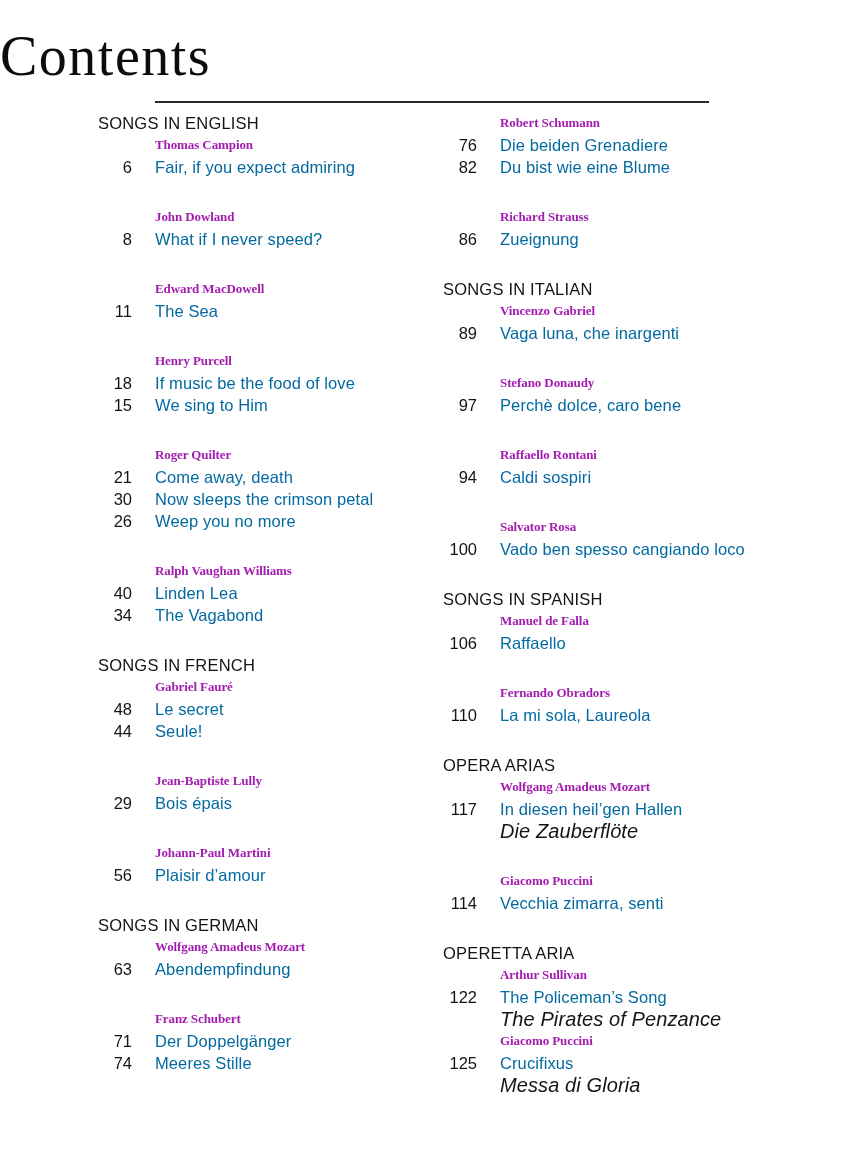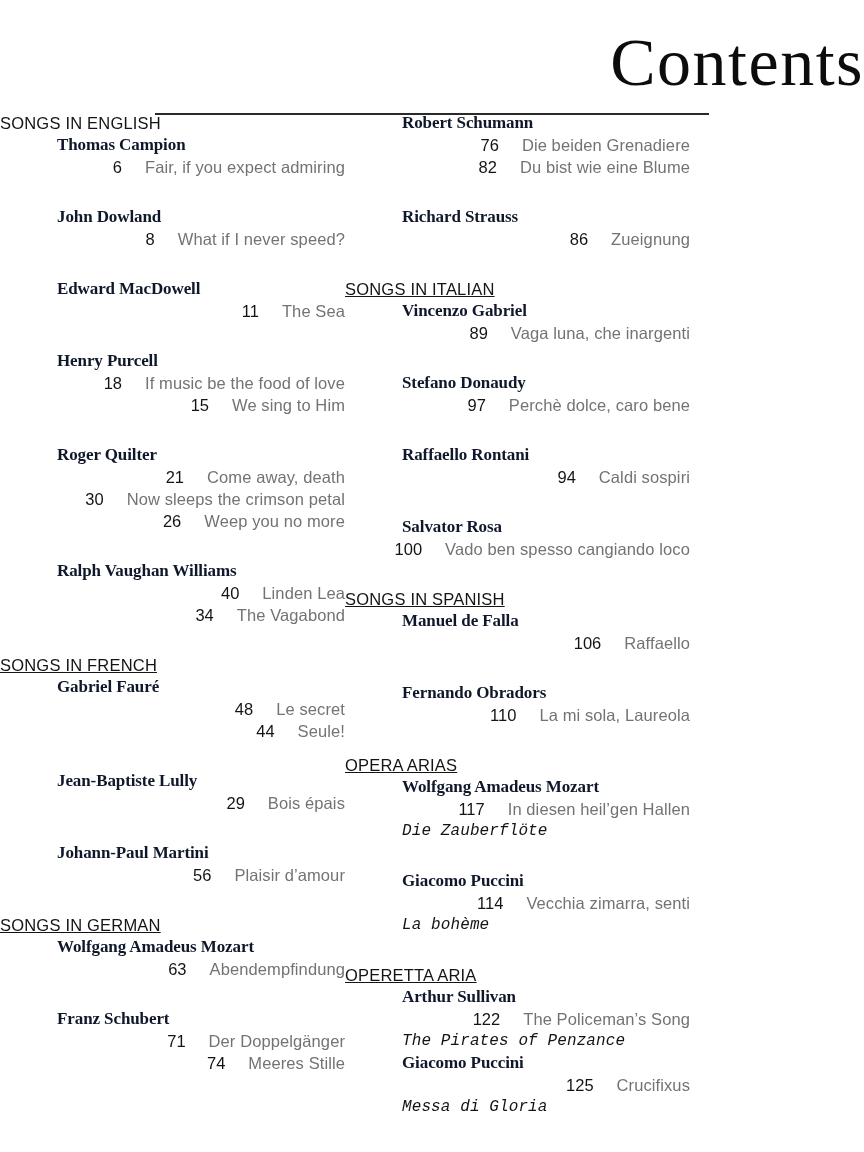--- a/index.html
+++ b/index.html
@@ -17,23 +17,23 @@
   }
 
   .page {
     position: absolute;
     inset: 0;
     padding: 0;
   }
 
   
   .title {
-    text-align: right;
+    text-align: left;
     font-family: "Liberation Serif", serif;
-    font-size: 68px;
+    font-size: 56px;
     font-weight: 400;
     letter-spacing: 1.5px;
     color: #0d0c0c;
     margin: 0;
     padding-top: 28px;
     line-height: 1.0;
   }
 
   .title-rule {
     width: 554px;
@@ -48,75 +48,74 @@
     position: absolute;
     top: 112px;
     left: 0;
     width: 864px;
     display: flex;
     align-items: flex-start;
   }
   .col {
     width: 345px;
   }
-  .col-left  { }
+  .col-left  { margin-left: 98px; }
   .col-right { margin-left: 0px; }
 
   
   .category {
     font-family: "Liberation Sans", sans-serif;
     font-size: 16.5px;
     font-weight: 400;
     letter-spacing: 0.2px;
     color: #151414;
     line-height: 22px;
     margin: 0;
     padding: 0;
   }
-  .category.gap { margin-top: 28px; text-decoration: underline; }
+  .category.gap { margin-top: 28px; }
 
   
   .composer {
     font-family: "Liberation Serif", serif;
-    font-size: 17px;
+    font-size: 13px;
     font-weight: 700;
-    color: #0f172a;
+    color: #a21caf;
     line-height: 22px;
     margin: 0;
     padding-left: 57px;
     letter-spacing: -0.1px;
   }
   .composer.gap { margin-top: 28px; }
 
   
   .entry {
     display: flex;
     line-height: 22px;
     margin: 0;
-    justify-content: flex-end;
   }
   .pageno {
     width: 34px;
     text-align: right;
     font-family: "Liberation Sans", sans-serif;
     font-size: 16.5px;
     color: #151414;
     flex: 0 0 34px;
   }
   .entry-text {
     padding-left: 23px;
     font-family: "Liberation Sans", sans-serif;
     font-size: 16.5px;
-    color: #737373;
+    color: #0369a1;
     letter-spacing: 0.1px;
   }
   .work {
     padding-left: 57px;
-    font-family: Liberation Mono, monospace;
-    font-size: 16px;
+    font-family: Liberation Sans, sans-serif;
+    font-size: 20px;
     font-style: italic;
     color: #151414;
     line-height: 22px;
     letter-spacing: 0.1px;
   }
 </style>
 </head>
 <body>
 
 <div class="page">
@@ -262,21 +261,20 @@
         <div class="entry">
           <span class="pageno">117</span>
           <span class="entry-text">In diesen heil’gen Hallen</span>
         </div>
         <div class="work">Die Zauberflöte</div>
         <div class="composer gap">Giacomo Puccini</div>
         <div class="entry">
           <span class="pageno">114</span>
           <span class="entry-text">Vecchia zimarra, senti</span>
         </div>
-        <div class="work">La bohème</div>
         <div class="category gap">OPERETTA ARIA</div>
         <div class="composer">Arthur Sullivan</div>
         <div class="entry">
           <span class="pageno">122</span>
           <span class="entry-text">The Policeman’s Song</span>
         </div>
         <div class="work">The Pirates of Penzance</div>
         <div class="composer">Giacomo Puccini</div>
         <div class="entry">
           <span class="pageno">125</span>

